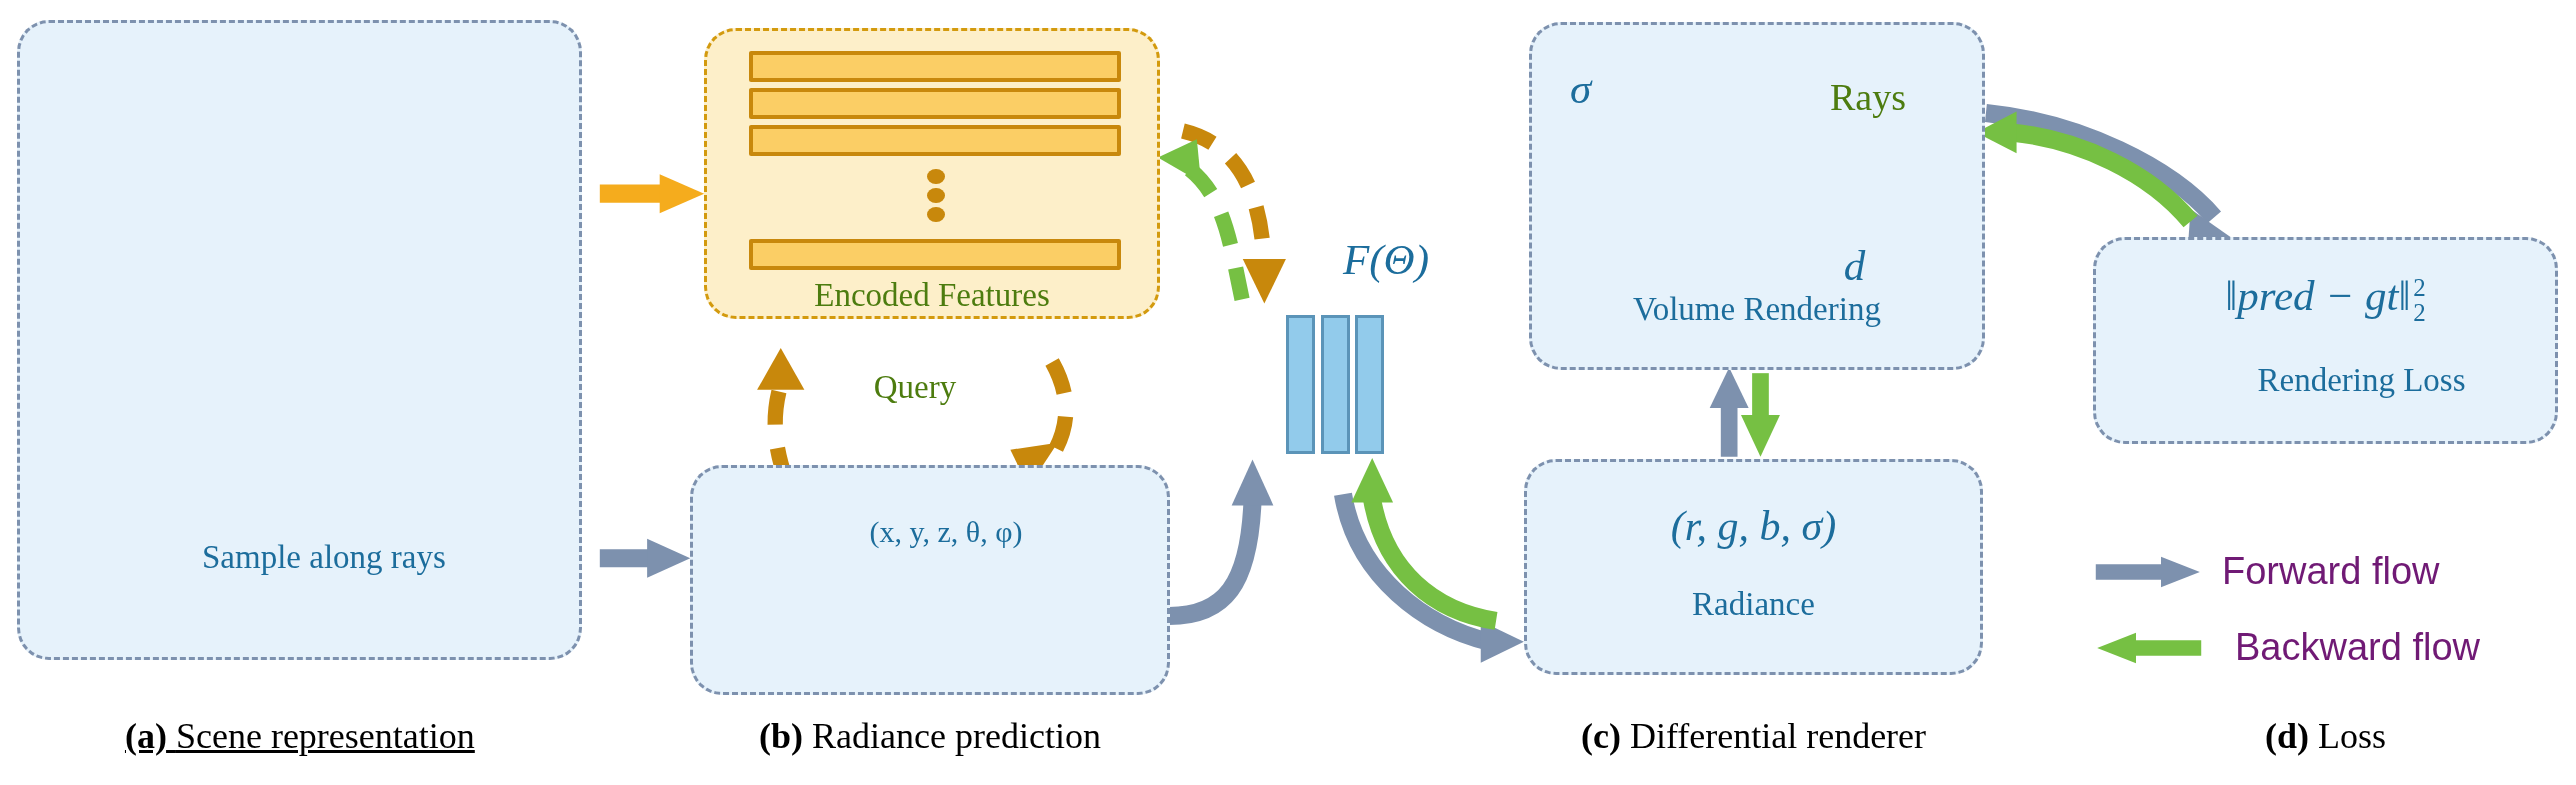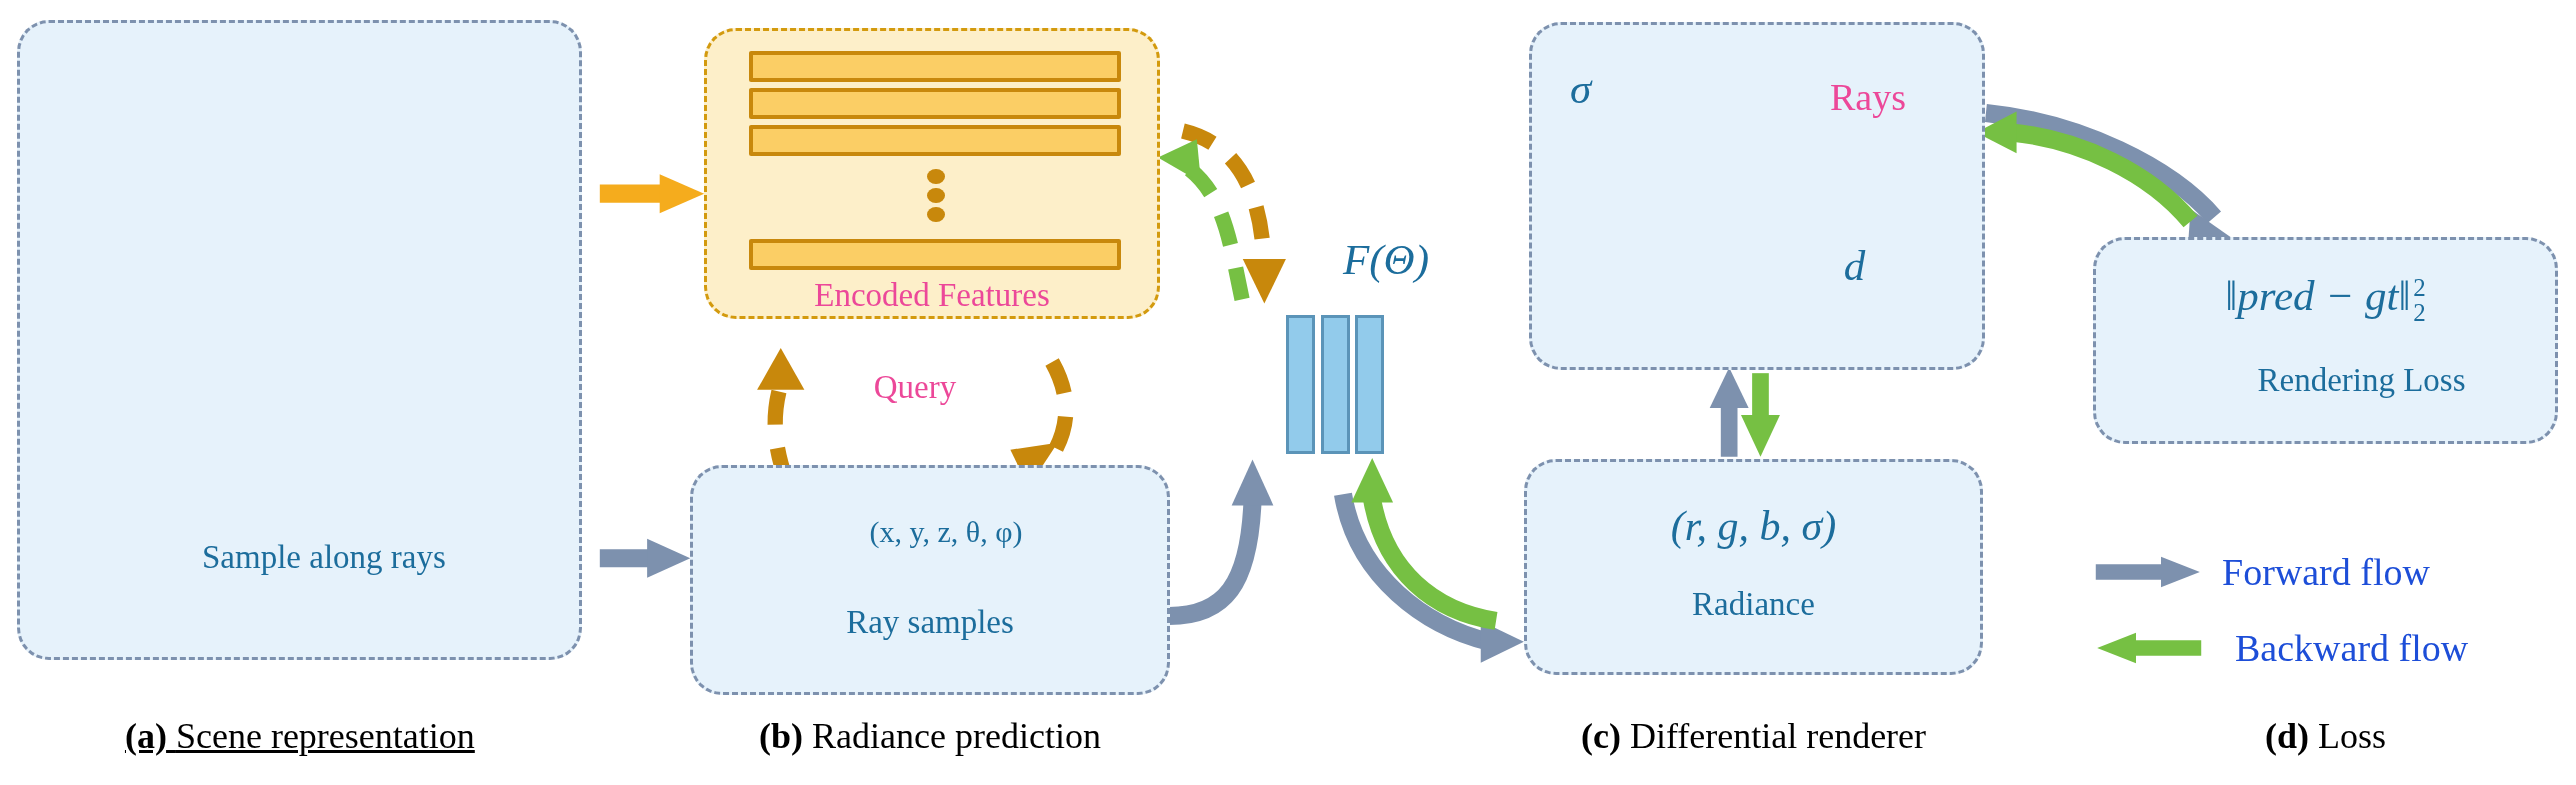--- a/index.html
+++ b/index.html
@@ -9,38 +9,38 @@
 
   
   .box{position:absolute;box-sizing:border-box;}
   .box-blue{background:#E6F2FB;border:3.5px dashed #7D91AE;border-radius:32px;}
   .box-orange{background:#FDEFC9;border:3.5px dashed #D39A0E;border-radius:32px;}
 
   .cap{position:absolute;text-align:center;color:#1C6D9C;
        font-family:"Liberation Serif", serif;}
   .cap-eq{font-size:38px;}
   .cap-sub{font-size:33px;}
-  .cap-orange{color:#ec4899;}
+  .cap-orange{color:#4d7c0f;}
 
   
   .panel-caption{position:absolute;top:715px;text-align:center;
      font-size:36px;color:#000;font-family:"Liberation Serif", serif;white-space:nowrap;}
   .panel-caption b{font-weight:bold;}
 
   
   .featbar{position:absolute;background:#FBCE65;border:4.2px solid #C8880C;border-radius:2.1px;box-sizing:border-box;}
   .dots{position:absolute;width:18px;}
   .dots i{display:block;width:18px;height:15.3px;border-radius:50%;background:#C8880C;margin-bottom:3.5px;}
 
   
   .mlpbar{position:absolute;background:#92CBEB;border:3.5px solid #5B94B8;box-sizing:border-box;}
 
   
   .legend-row{position:absolute;display:flex;align-items:center;gap:18px;}
-  .legend-label{font-size:38px;color:#1d4ed8;font-family:Liberation Serif, serif;white-space:nowrap;}
+  .legend-label{font-size:38px;color:#701a75;font-family:Liberation Sans, sans-serif;white-space:nowrap;}
 
   svg{position:absolute;left:0;top:0;overflow:visible;pointer-events:none;}
   .svg-layer{position:absolute;left:0;top:0;width:2576px;height:786px;}
 </style>
 </head>
 <body>
 
 <div class="stage">
 
   <svg class="svg-layer" viewBox="0 0 3702 1129">
@@ -249,31 +249,31 @@
       <i></i>
       <i></i>
   </div>
   <div class="featbar" style="left:749px;top:239px;width:372px;height:31px;"></div>
   <div class="cap cap-sub cap-orange" style="left:704px;top:277px;width:456px;">Encoded Features</div>
 
   <div class="cap cap-sub cap-orange" style="left:821px;top:369px;width:188px;">Query</div>
 
   <div class="box box-blue" style="left:690px;top:465px;width:480px;height:230px;"></div>
   <div class="cap cap-eq" style="left:690px;top:515px;width:512px;font-size:30px;">(x, y, z, θ, φ)</div>
-  <div class="cap cap-sub" style="left:690px;top:604px;width:480px;">Ray samples</div>
 
   <div class="cap" style="left:1343px;top:235px;width:153px;font-size:43px;font-style:italic;text-align:left;">F(Θ)</div>
   <div class="mlpbar" style="left:1286px;top:315px;width:29px;height:139px;"></div>
   <div class="mlpbar" style="left:1321px;top:315px;width:29px;height:139px;"></div>
   <div class="mlpbar" style="left:1355px;top:315px;width:29px;height:139px;"></div>
 
   <div class="box box-blue" style="left:1529px;top:22px;width:456px;height:348px;"></div>
   <div class="cap" style="left:1556px;top:64px;width:49px;font-size:43px;font-style:italic;">σ</div>
   <div class="cap" style="left:1830px;top:241px;width:49px;font-size:43px;font-style:italic;">d</div>
   <div class="cap cap-orange" style="left:1830px;top:75px;width:146px;font-size:38px;text-align:left;">Rays</div>
+  <div class="cap cap-sub" style="left:1529px;top:291px;width:456px;">Volume Rendering</div>
 
   <div class="box box-blue" style="left:1524px;top:459px;width:459px;height:216px;"></div>
   <div class="cap cap-eq" style="left:1524px;top:502px;width:459px;font-size:42px;font-style:italic;">(r, g, b, σ)</div>
   <div class="cap cap-sub" style="left:1524px;top:586px;width:459px;">Radiance</div>
 
   <div class="box box-blue" style="left:2093px;top:237px;width:465px;height:207px;"></div>
   <div class="cap" style="left:2093px;top:271px;width:465px;font-size:43px;font-style:italic;">
     <span>‖</span><span>pred − gt</span><span>‖</span><span style="display:inline-block;vertical-align:middle;font-size:25px;line-height:1.0;font-style:normal;text-align:left;margin-left:2.8px;">
         <span style="display:block">2</span>
         <span style="display:block">2</span>

